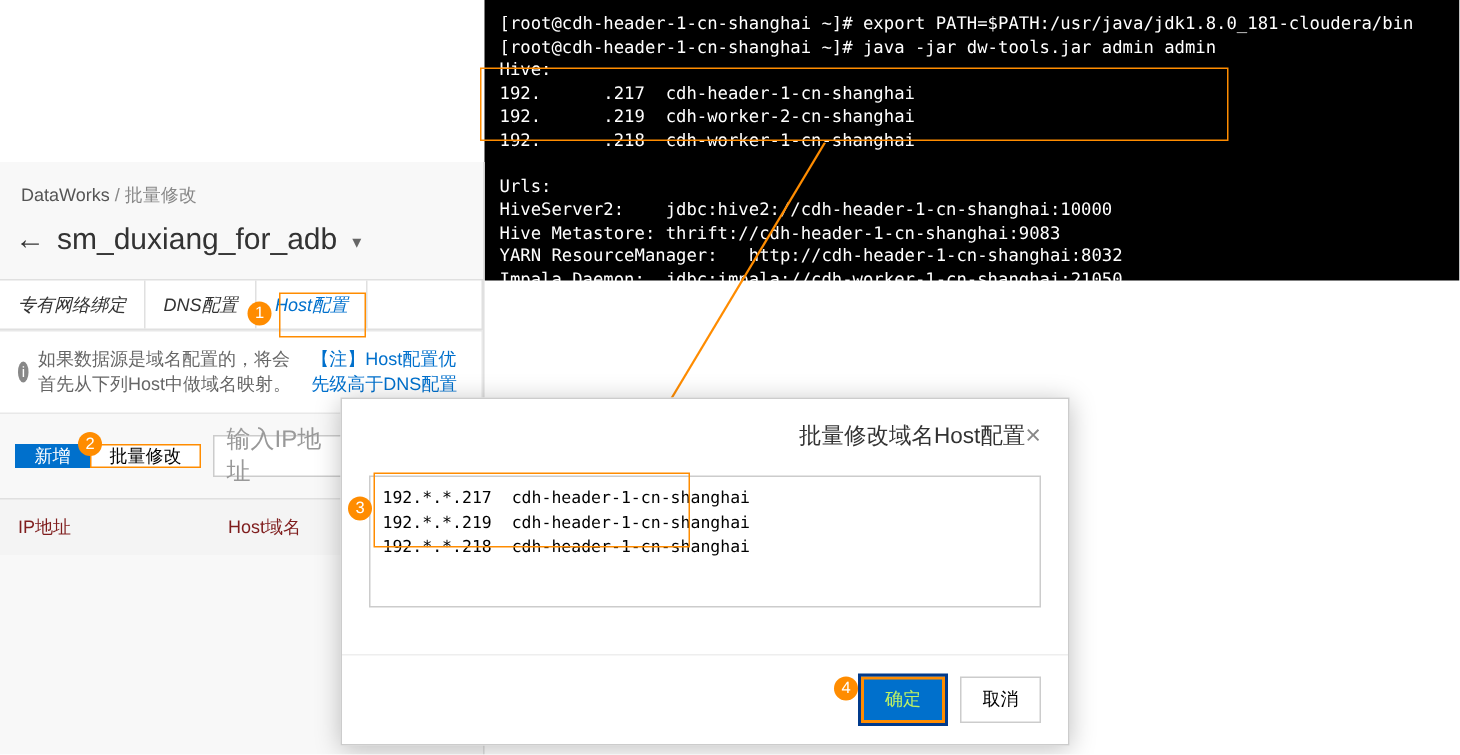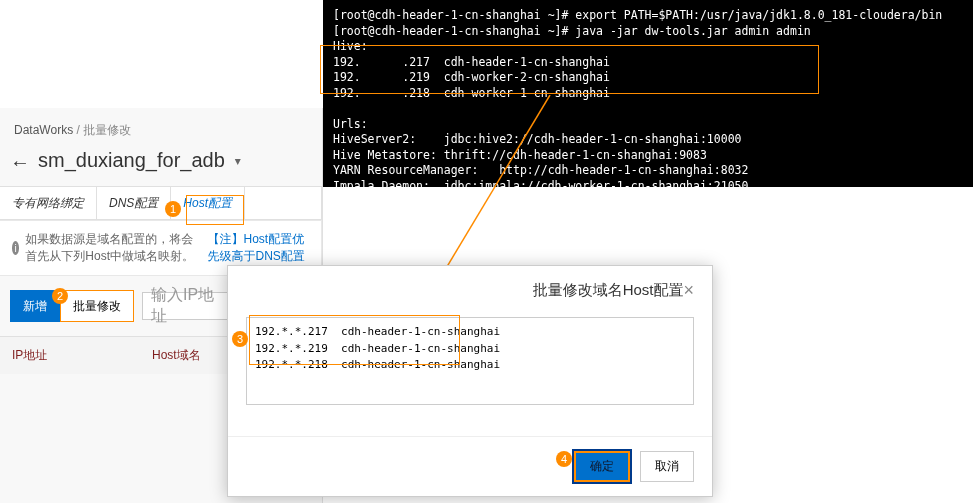--- a/index.html
+++ b/index.html
@@ -59,21 +59,21 @@
   }
   .info-icon {
     width: 14px; height: 14px; border-radius: 50%;
     background: #888; color: #fff; font-size: 10px;
     display: inline-flex; align-items: center; justify-content: center;
   }
   .note-blue { color: #0070cc; }
   .buttons-row {
     display: flex; gap: 0; padding: 14px 10px; align-items:center;
   }
-  .btn { height: 32px; display: inline-flex; align-items: center;
+  .btn { height: 16px; display: inline-flex; align-items: center;
     padding: 0 12px; font-size: 12px; border: 1px solid #ccc;
     background: #fff; cursor: pointer; }
   .btn-primary { background: #0070cc; color: #fff; border-color: #0070cc; }
   .btn-batch { border: 1.5px solid #FF8C00; }
   .badge2 {
     position: absolute; left: 52px; top: 288px;
     width: 16px; height: 16px; border-radius: 50%;
     background: #FF8C00; color: #fff; font-size: 11px;
     display: flex; align-items: center; justify-content: center; z-index: 5;
   }
@@ -110,21 +110,21 @@
     position: absolute; left: 232px; top: 331px;
     width: 16px; height: 16px; border-radius: 50%;
     background: #FF8C00; color: #fff; font-size: 11px;
     display: flex; align-items: center; justify-content: center; z-index: 7;
   }
   .dialog-footer {
     display: flex; justify-content: flex-end; gap: 10px;
     padding: 14px 18px; border-top: 1px solid #eee;
     position:absolute; bottom:0; left:0; right:0;
   }
-  .btn-confirm { background: #0070cc; color: #0f172a; border: 2px solid #FF8C00; outline: 2px solid #003a8c; padding: 5px 14px; cursor:pointer; font-size:12px; }
+  .btn-confirm { background: #0070cc; color: #bef264; border: 2px solid #FF8C00; outline: 2px solid #003a8c; padding: 5px 14px; cursor:pointer; font-size:12px; }
   .btn-cancel { background: #fff; border: 1px solid #ccc; padding: 5px 14px; cursor:pointer; font-size:12px; }
   .badge4 {
     position: absolute; left: 556px; top: 451px;
     width: 16px; height: 16px; border-radius: 50%;
     background: #FF8C00; color: #fff; font-size: 11px;
     display: flex; align-items: center; justify-content: center; z-index: 8;
   }
   .arrow-svg { position:absolute; left:410px; top:95px; width:160px; height:230px; z-index:2; pointer-events:none; }
 </style>
 </head>

